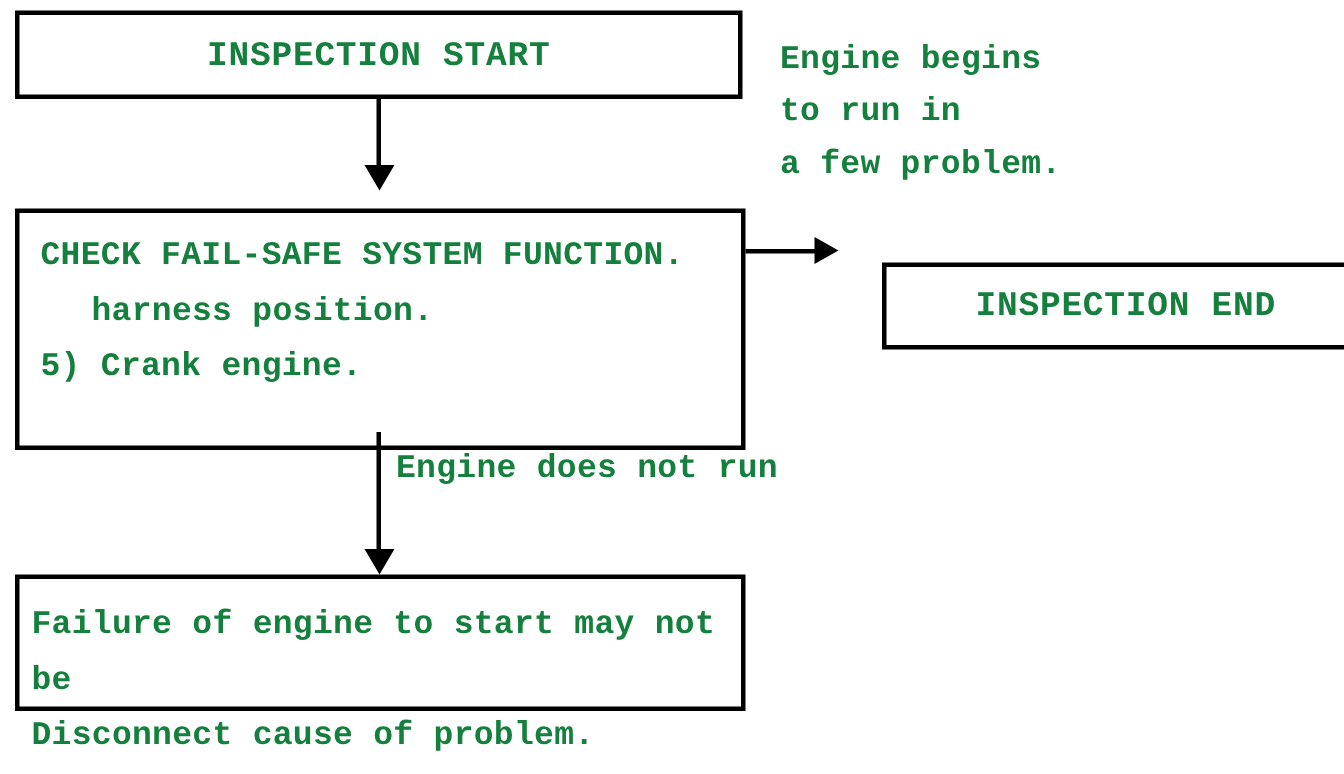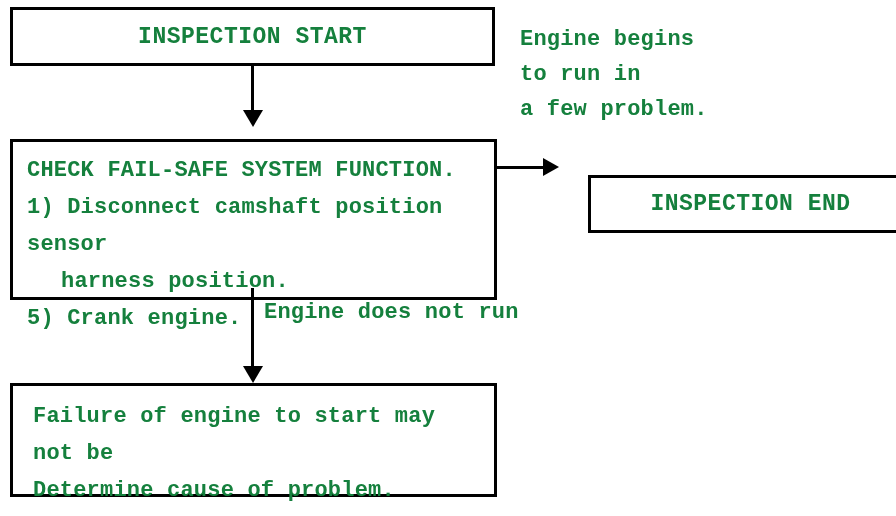--- a/index.html
+++ b/index.html
@@ -47,22 +47,22 @@
   .box-start {
     left: 10px; top: 7px;
     width: 485px; height: 59px;
   }
   .box-end {
     left: 588px; top: 128px;
     width: 325px; height: 58px; margin-top: 47px;
   }
   .box-failure {
     left: 10px; top: 383px;
-    width: 487px; height: 114px;
-    padding: 12px 12px 0 20px;
+    width: 487px; height: 91px;
+    padding: 12px 12px 0 8px;
   }
   .step-indent {
     padding-left: 34px;
   }
   .edge-label {
     position: absolute;
     font-size: 22px;
     font-weight: bold;
     letter-spacing: 0.2px;
   }
@@ -118,37 +118,36 @@
   <div class="arrowhead arrowhead-down-1"></div>
 
   <div class="edge-label edge-label-ok">
     <div>Engine begins</div>
     <div>to run in</div>
     <div>a few problem.</div>
   </div>
 
   <div class="box box-check">
     <div class="body-text">CHECK FAIL-SAFE SYSTEM FUNCTION.</div>
-    <div class="body-text">1) Disconnect camshaft position sensor</div>
     <div class="body-text step-indent">harness position.</div>
     <div class="body-text">5) Crank engine.</div>
   </div>
 
   <div class="line hline-1"></div>
   <div class="arrowhead arrowhead-right-1"></div>
 
   <div class="box box-end centered">
     <span class="title-text">INSPECTION END</span>
   </div>
 
   <div class="line vline-2"></div>
   <div class="arrowhead arrowhead-down-2"></div>
 
   <div class="edge-label edge-label-fail">
     <div>Engine does not run</div>
   </div>
 
   <div class="box box-failure">
     <div class="body-text">Failure of engine to start may not be</div>
-    <div class="body-text">Determine cause of problem.</div>
+    <div class="body-text">Disconnect cause of problem.</div>
   </div>
 
 </div>
 
 </body></html>

